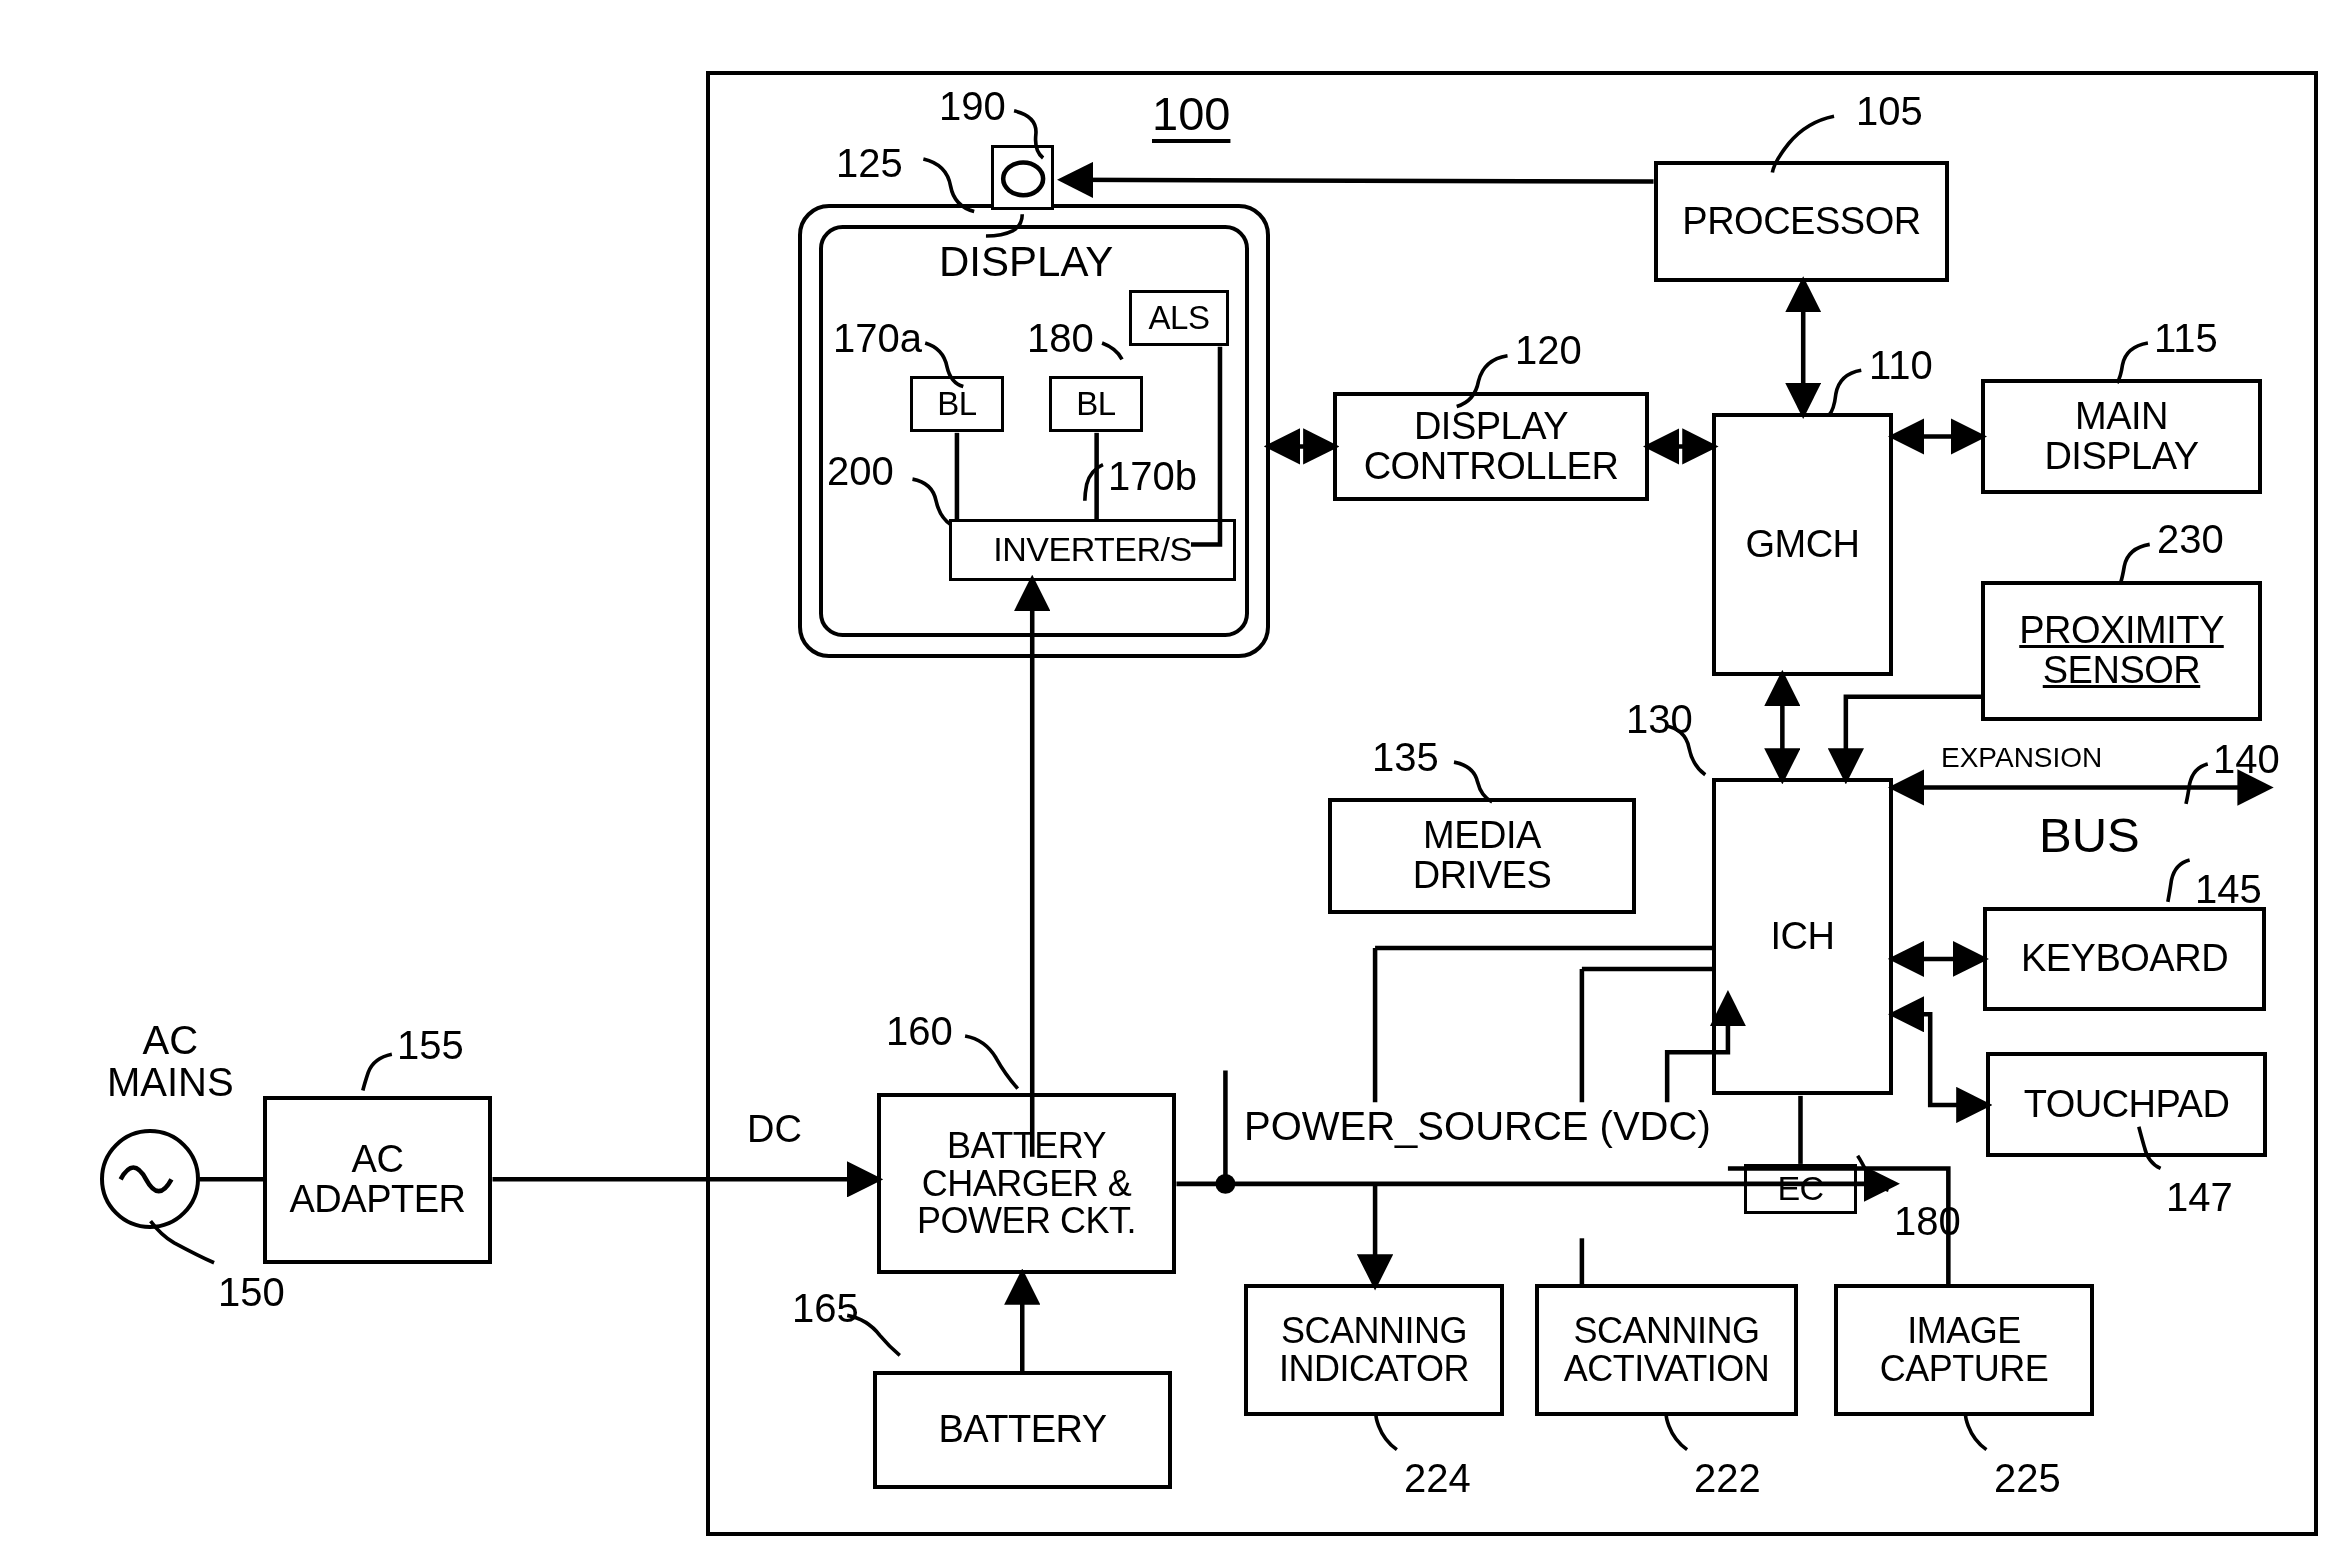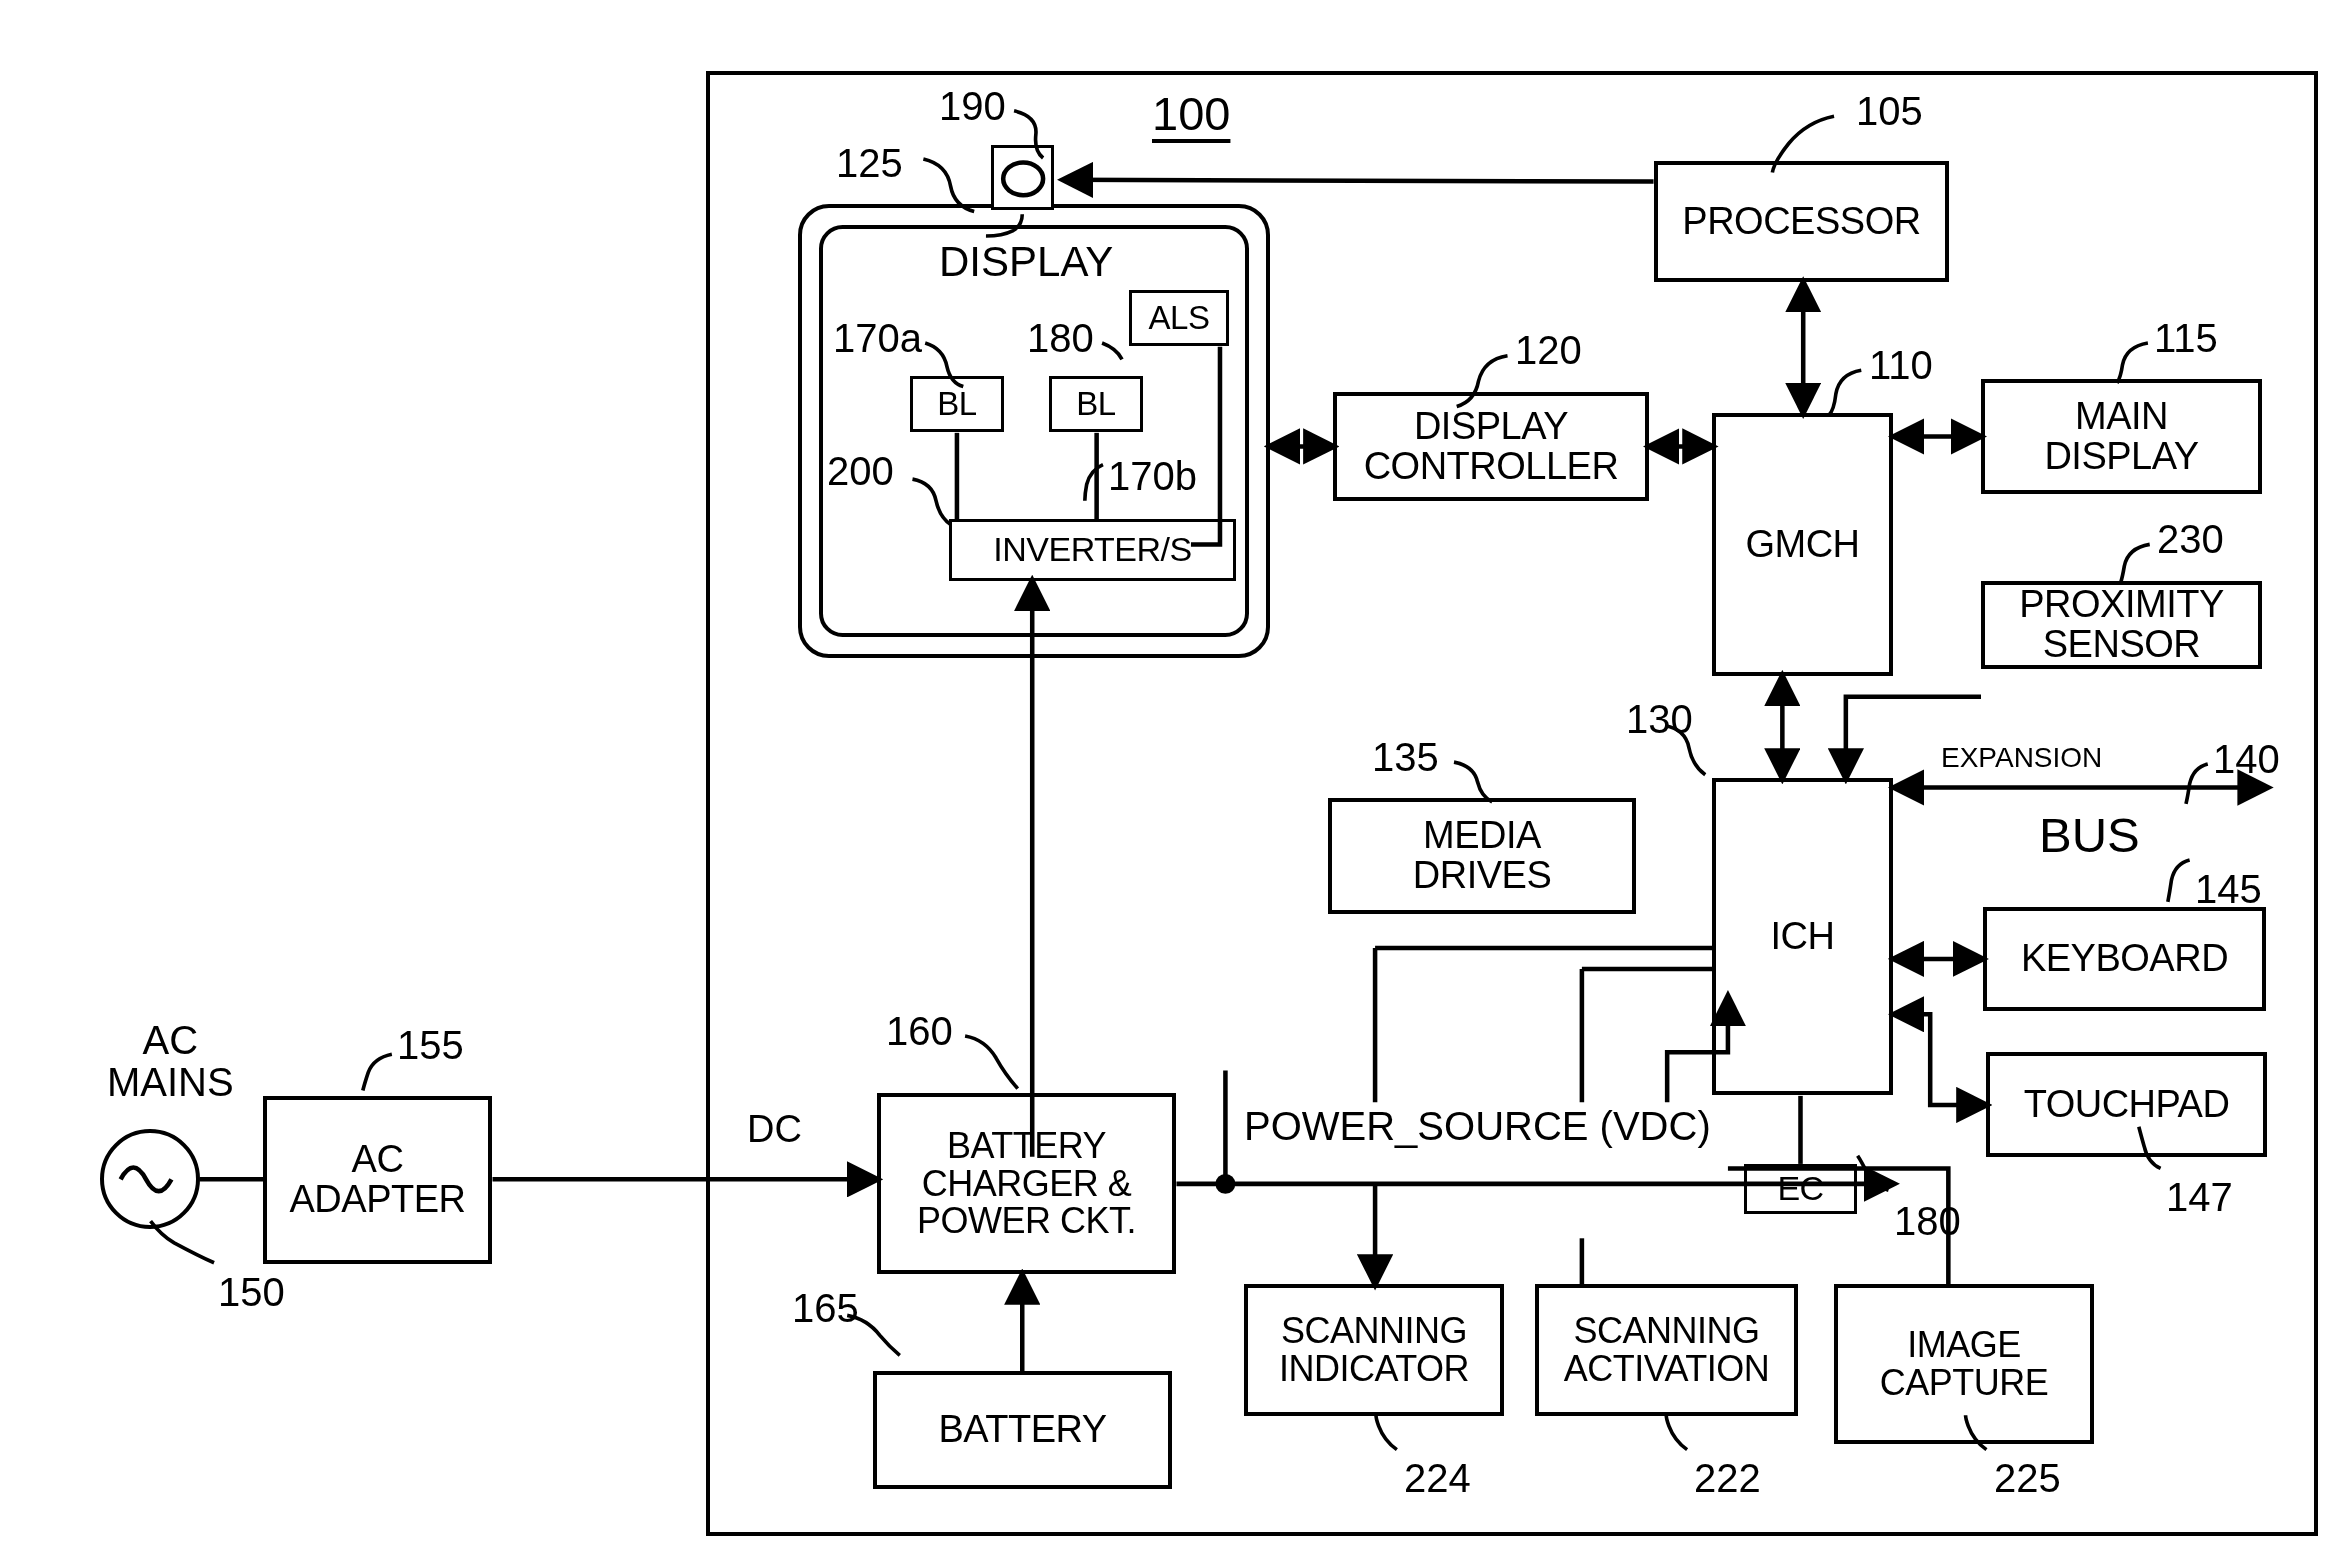--- a/index.html
+++ b/index.html
@@ -72,21 +72,21 @@
 
   <div class="box" style="left:1712px;top:413px;width:181px;height:263px;">
       <span>GMCH</span>
     </div>
 
   <div class="box" style="left:1981px;top:379px;width:281px;height:115px;">
       <span style="white-space:pre-line;">MAIN
 DISPLAY</span>
     </div>
 
-  <div class="box" style="left:1981px;top:581px;width:281px;height:88px;">
+  <div class="box" style="left:1981px;top:581px;width:281px;height:140px;text-decoration:underline;">
       <span style="white-space:pre-line;">PROXIMITY
 SENSOR</span>
     </div>
 
   <div class="box" style="left:1712px;top:778px;width:181px;height:317px;">
       <span>ICH</span>
     </div>
 
   <div class="box" style="left:1328px;top:798px;width:308px;height:116px;">
       <span style="white-space:pre-line;">MEDIA
@@ -130,21 +130,21 @@
   <div class="box" style="left:1244px;top:1284px;width:260px;height:132px;font-size:36px;">
       <span style="white-space:pre-line;">SCANNING
 INDICATOR</span>
     </div>
 
   <div class="box" style="left:1535px;top:1284px;width:263px;height:132px;font-size:36px;">
       <span style="white-space:pre-line;">SCANNING
 ACTIVATION</span>
     </div>
 
-  <div class="box" style="left:1834px;top:1284px;width:260px;height:160px;font-size:36px;">
+  <div class="box" style="left:1834px;top:1284px;width:260px;height:132px;font-size:36px;">
       <span style="white-space:pre-line;">IMAGE
 CAPTURE</span>
     </div>
 
   <div class="label" style="left:747px;top:1108px;">DC</div>
 
   <div class="label" style="left:1244px;top:1104px;font-size:40px;">POWER_SOURCE (VDC)</div>
 
   <div class="label" style="left:1941px;top:742px;font-size:28px;">EXPANSION</div>
   <div class="label" style="left:2039px;top:807px;font-size:49px;">BUS</div>

